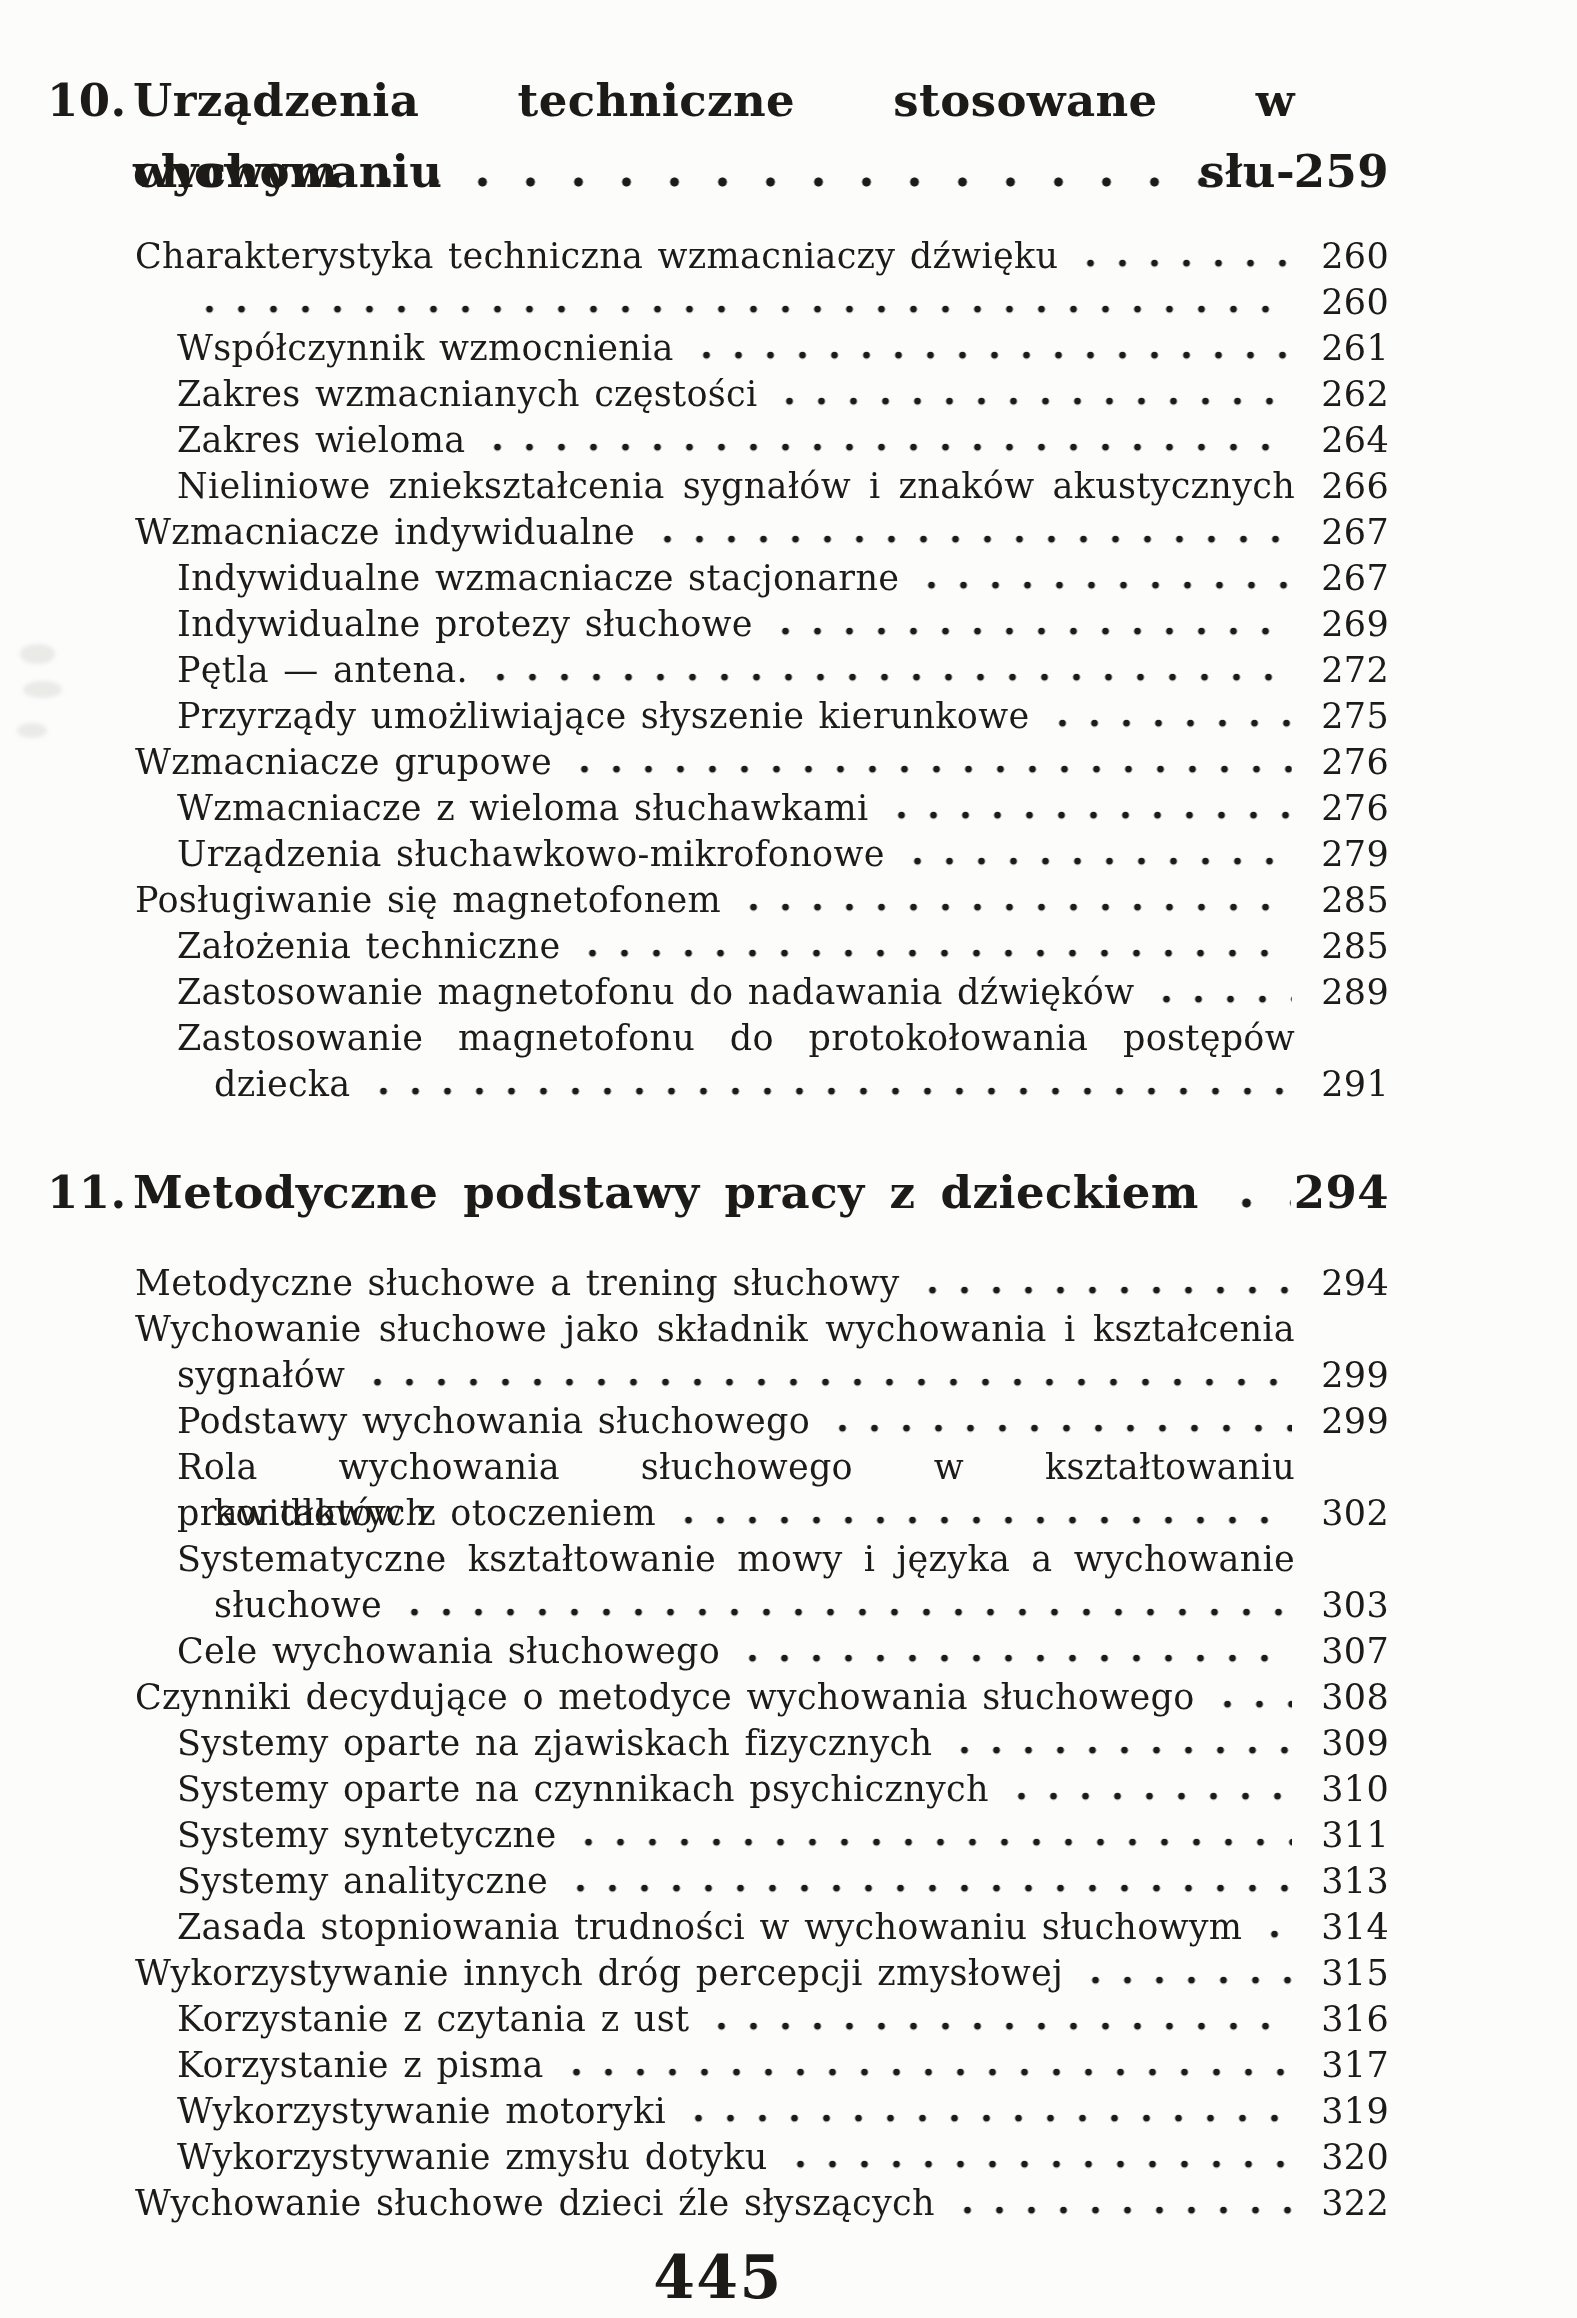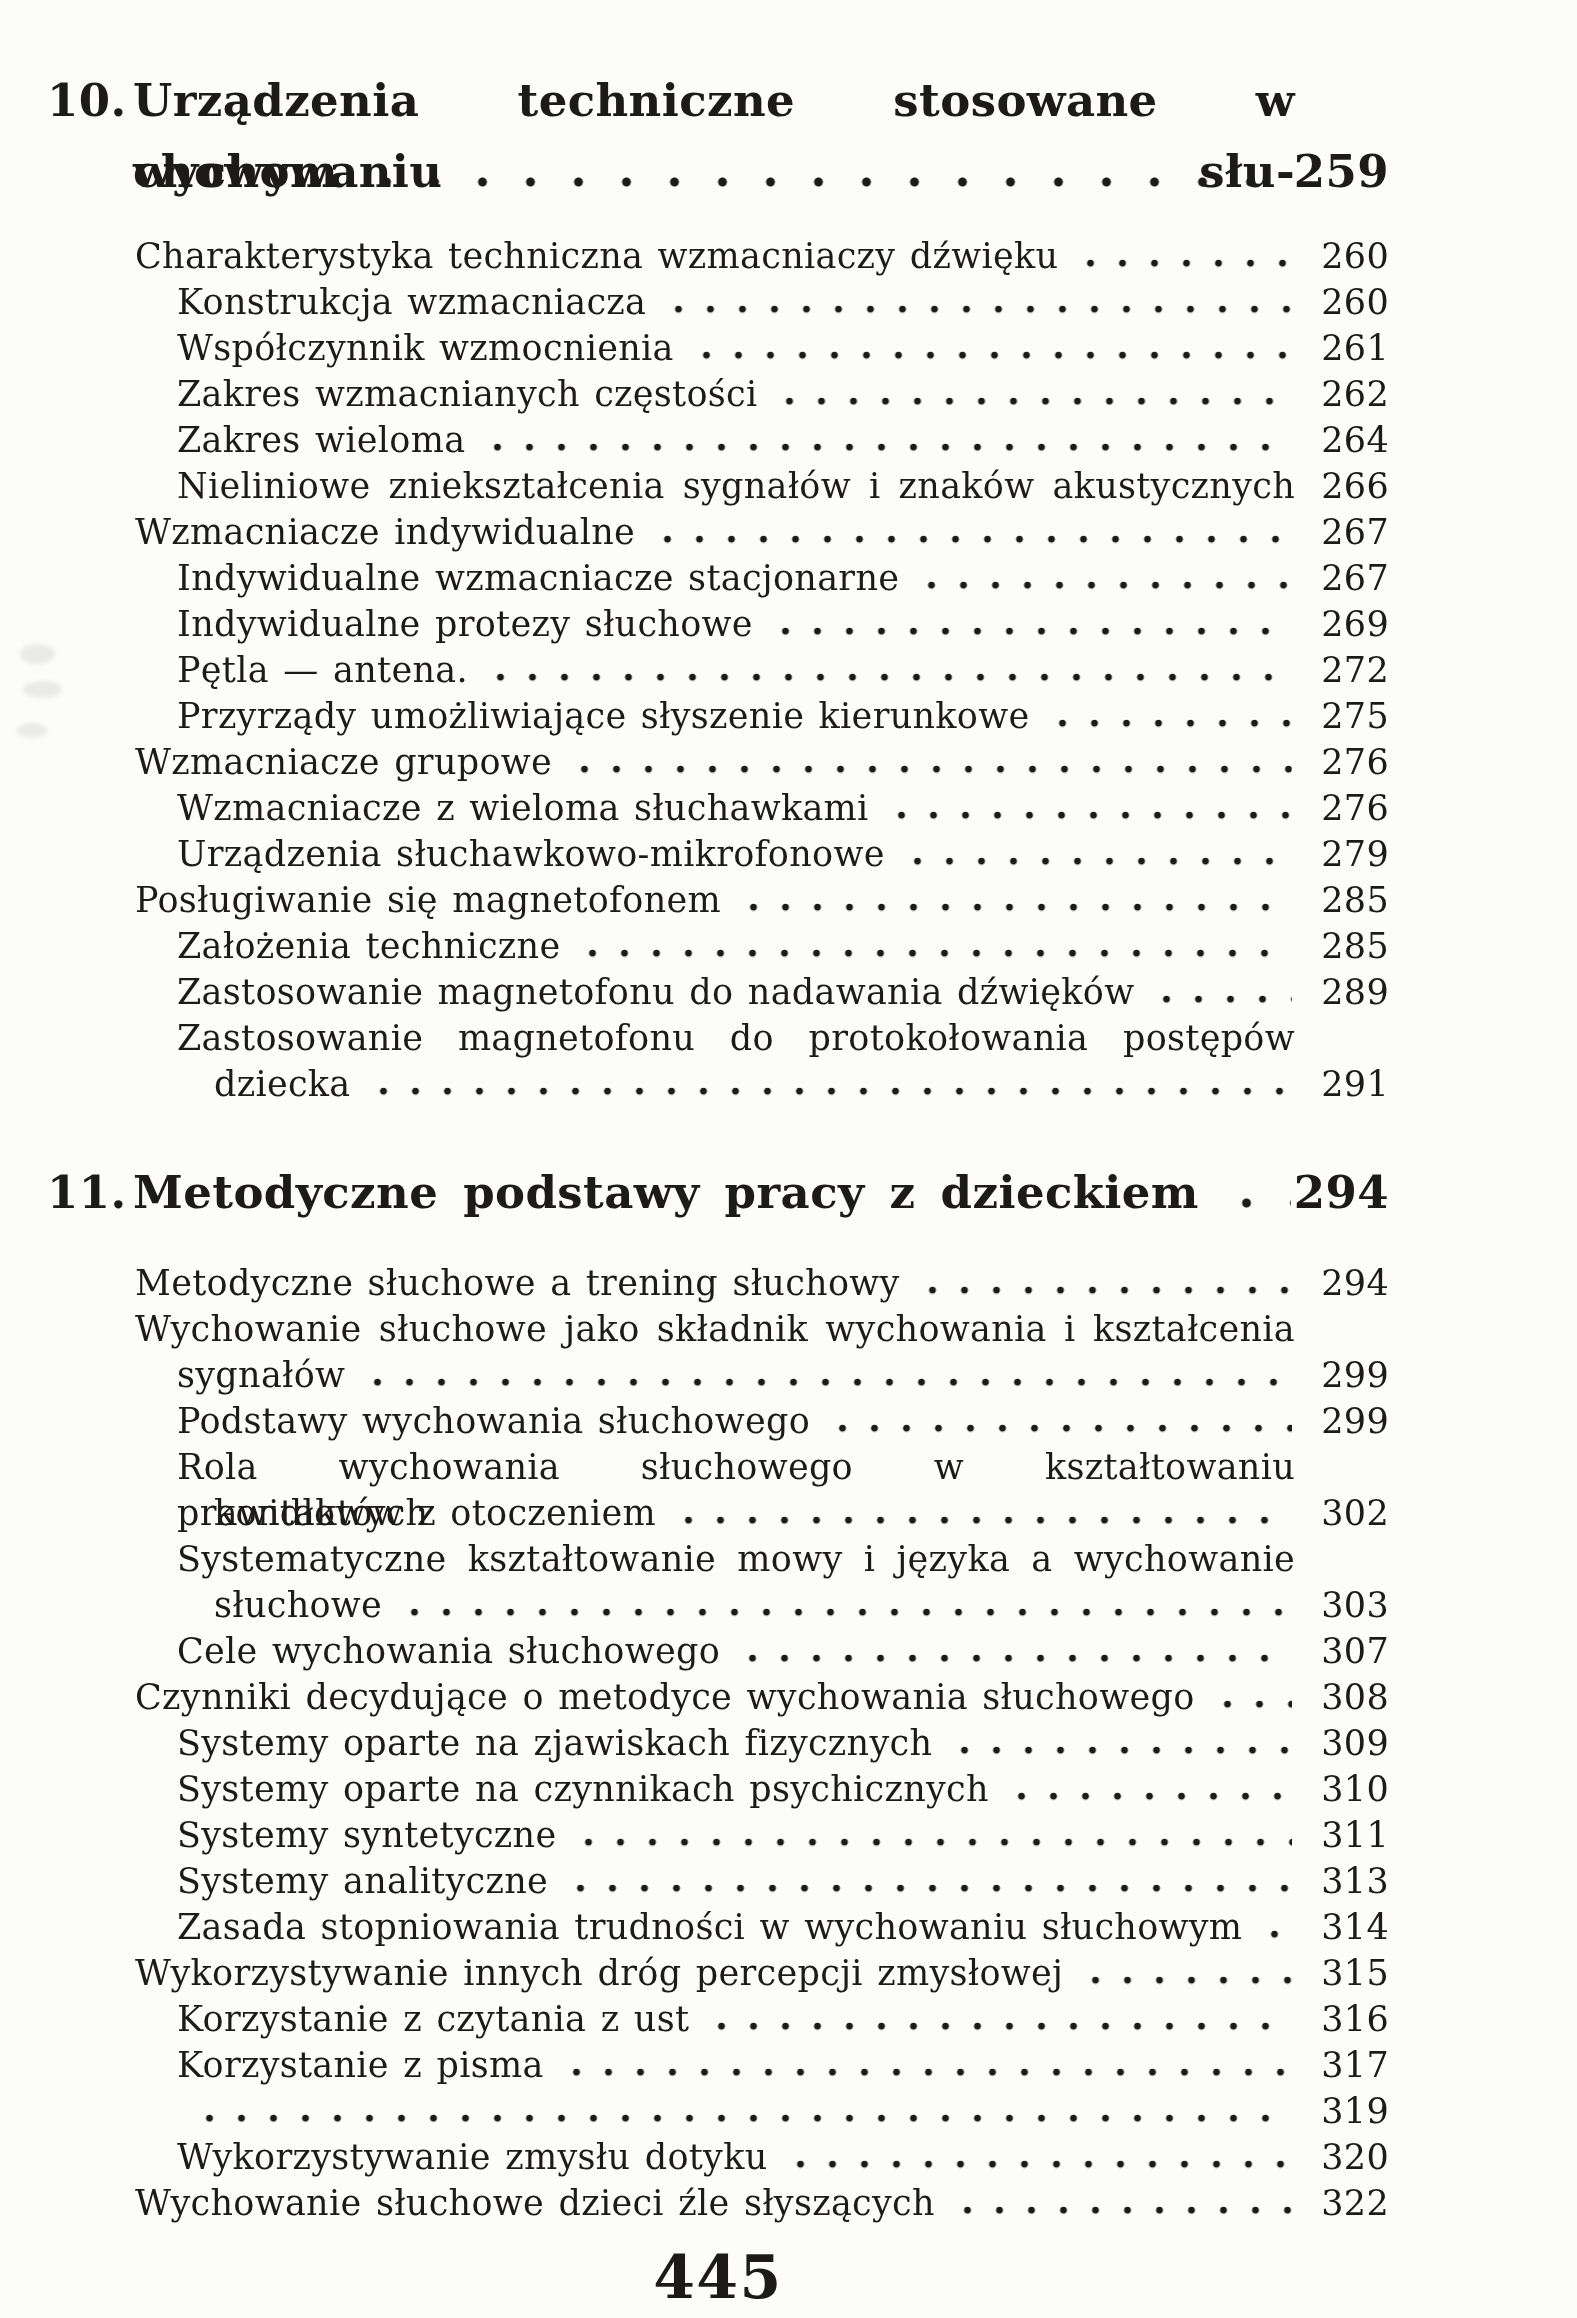--- a/index.html
+++ b/index.html
@@ -139,21 +139,20 @@
   </div>
 
   <div class="entries">
   <div class="row ind-l1">
     <span class="t">Charakterystyka techniczna wzmacniaczy dźwięku</span>
     <span class="leader"></span>
     <span class="num">260</span>
   </div>
 
   <div class="row ind-l2">
-    <span class="t">Konstrukcja wzmacniacza</span>
     <span class="leader"></span>
     <span class="num">260</span>
   </div>
 
   <div class="row ind-l2">
     <span class="t">Współczynnik wzmocnienia</span>
     <span class="leader"></span>
     <span class="num">261</span>
   </div>
 
@@ -364,20 +363,21 @@
     <span class="num">316</span>
   </div>
 
   <div class="row ind-l2">
     <span class="t">Korzystanie z pisma</span>
     <span class="leader"></span>
     <span class="num">317</span>
   </div>
 
   <div class="row ind-l2">
+    <span class="t">Wykorzystywanie motoryki</span>
     <span class="leader"></span>
     <span class="num">319</span>
   </div>
 
   <div class="row ind-l2">
     <span class="t">Wykorzystywanie zmysłu dotyku</span>
     <span class="leader"></span>
     <span class="num">320</span>
   </div>
 

